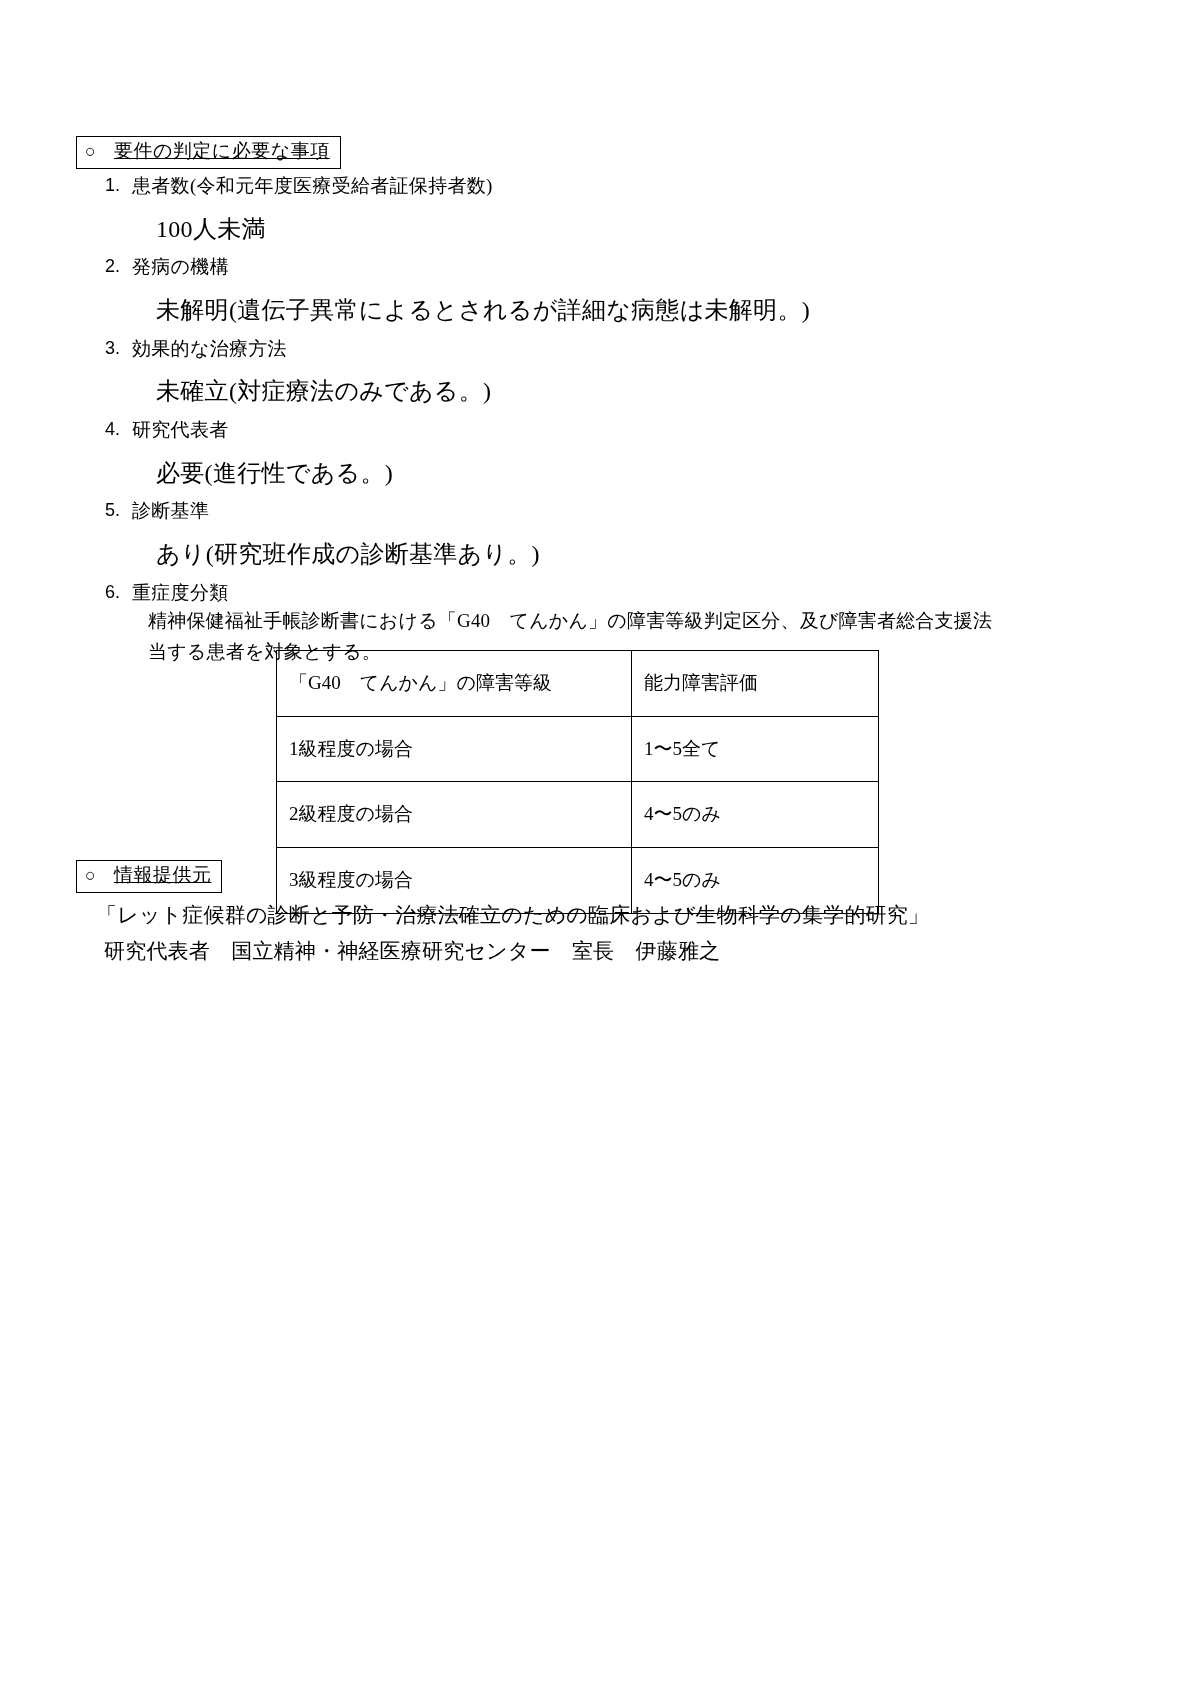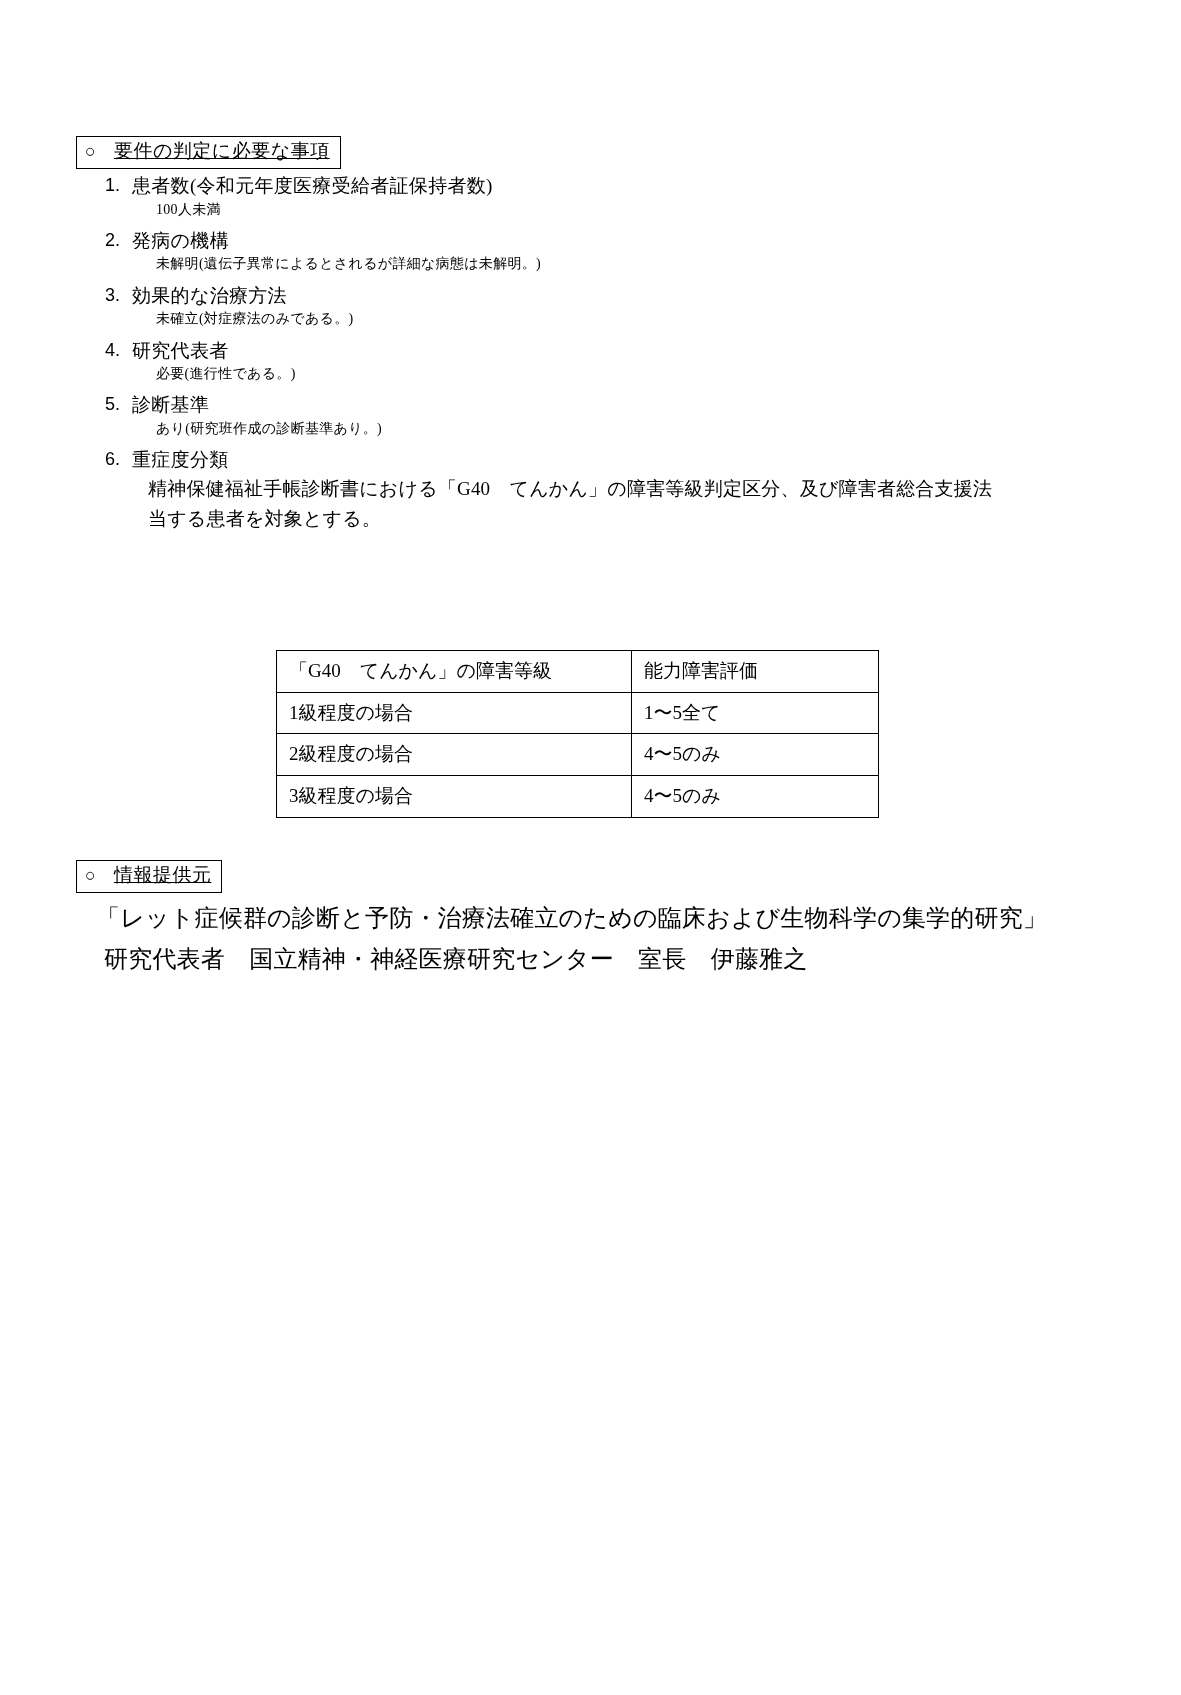--- a/index.html
+++ b/index.html
@@ -67,22 +67,22 @@
     padding-right: 12px;
     box-sizing: border-box;
     font-family: "Liberation Sans", sans-serif;
     font-size: 18px;
   }
   .req-label {
     letter-spacing: 0.3px;
   }
   .req-answer {
     margin-left: 64px;
-    margin-top: 0;
-    font-size: 14px;
+    margin-top: 12px;
+    font-size: 24px;
     line-height: 1.45;
     letter-spacing: 0.3px;
   }
   .req-body {
     margin-left: 56px;
     font-size: 19px;
     line-height: 1.6;
     letter-spacing: 0.2px;
     width: 900px;
   }
@@ -93,34 +93,34 @@
   
   .grade-table {
     position: absolute;
     left: 276px;
     top: 650px;
     border-collapse: collapse;
     font-size: 19px;
   }
   .grade-table td {
     border: 1px solid #000;
-    padding: 8px 12px;
+    padding: 20px 12px;
     line-height: 1.3;
     vertical-align: middle;
     white-space: nowrap;
   }
   .grade-table td.col-a { width: 330px; }
   .grade-table td.col-b { width: 222px; margin-top: 28px; }
 
   
   .source-block {
     position: absolute;
     left: 96px;
     top: 898px;
-    font-size: 24px;
+    font-size: 21px;
     line-height: 1.7;
     letter-spacing: 0.2px;
   }
   .source-block div { white-space: nowrap; }
   .source-line-2 { margin-left: 8px; }
 </style>
 </head>
 <body>
 
 <div class="page">

